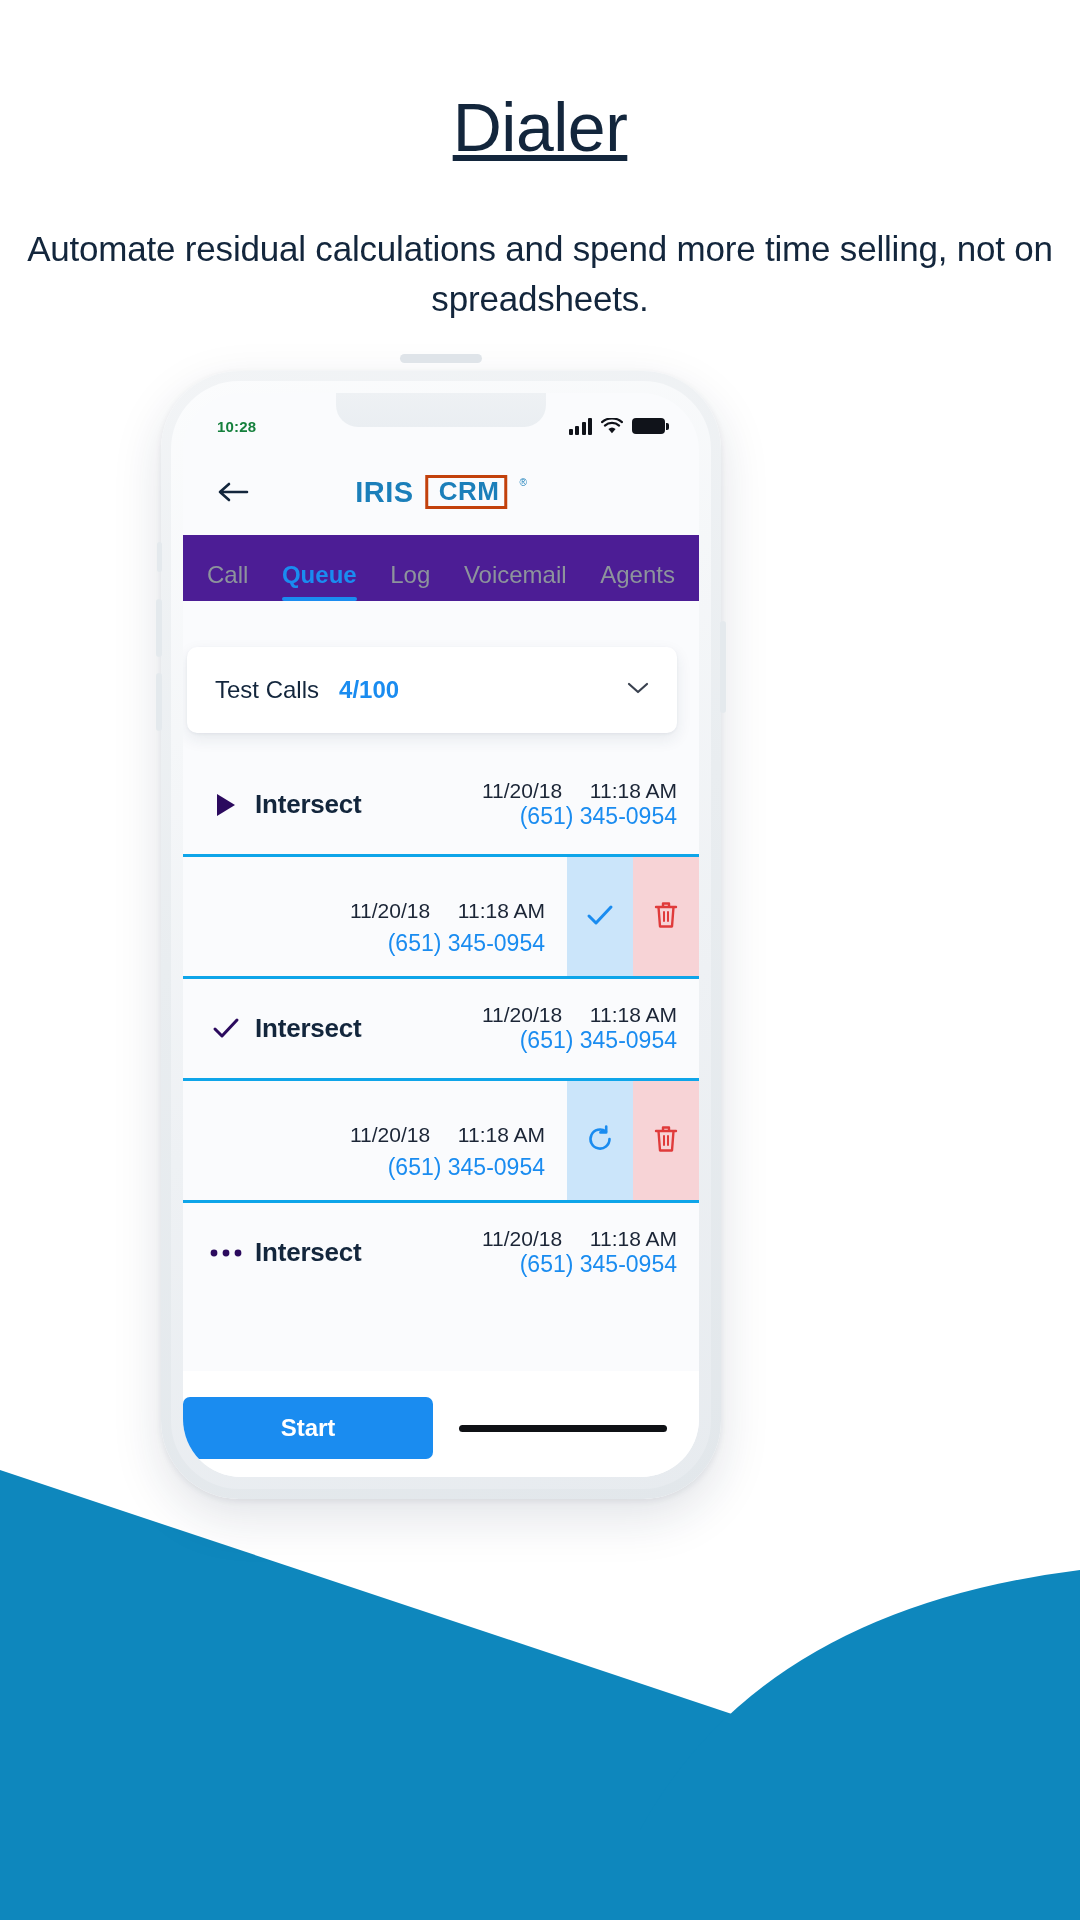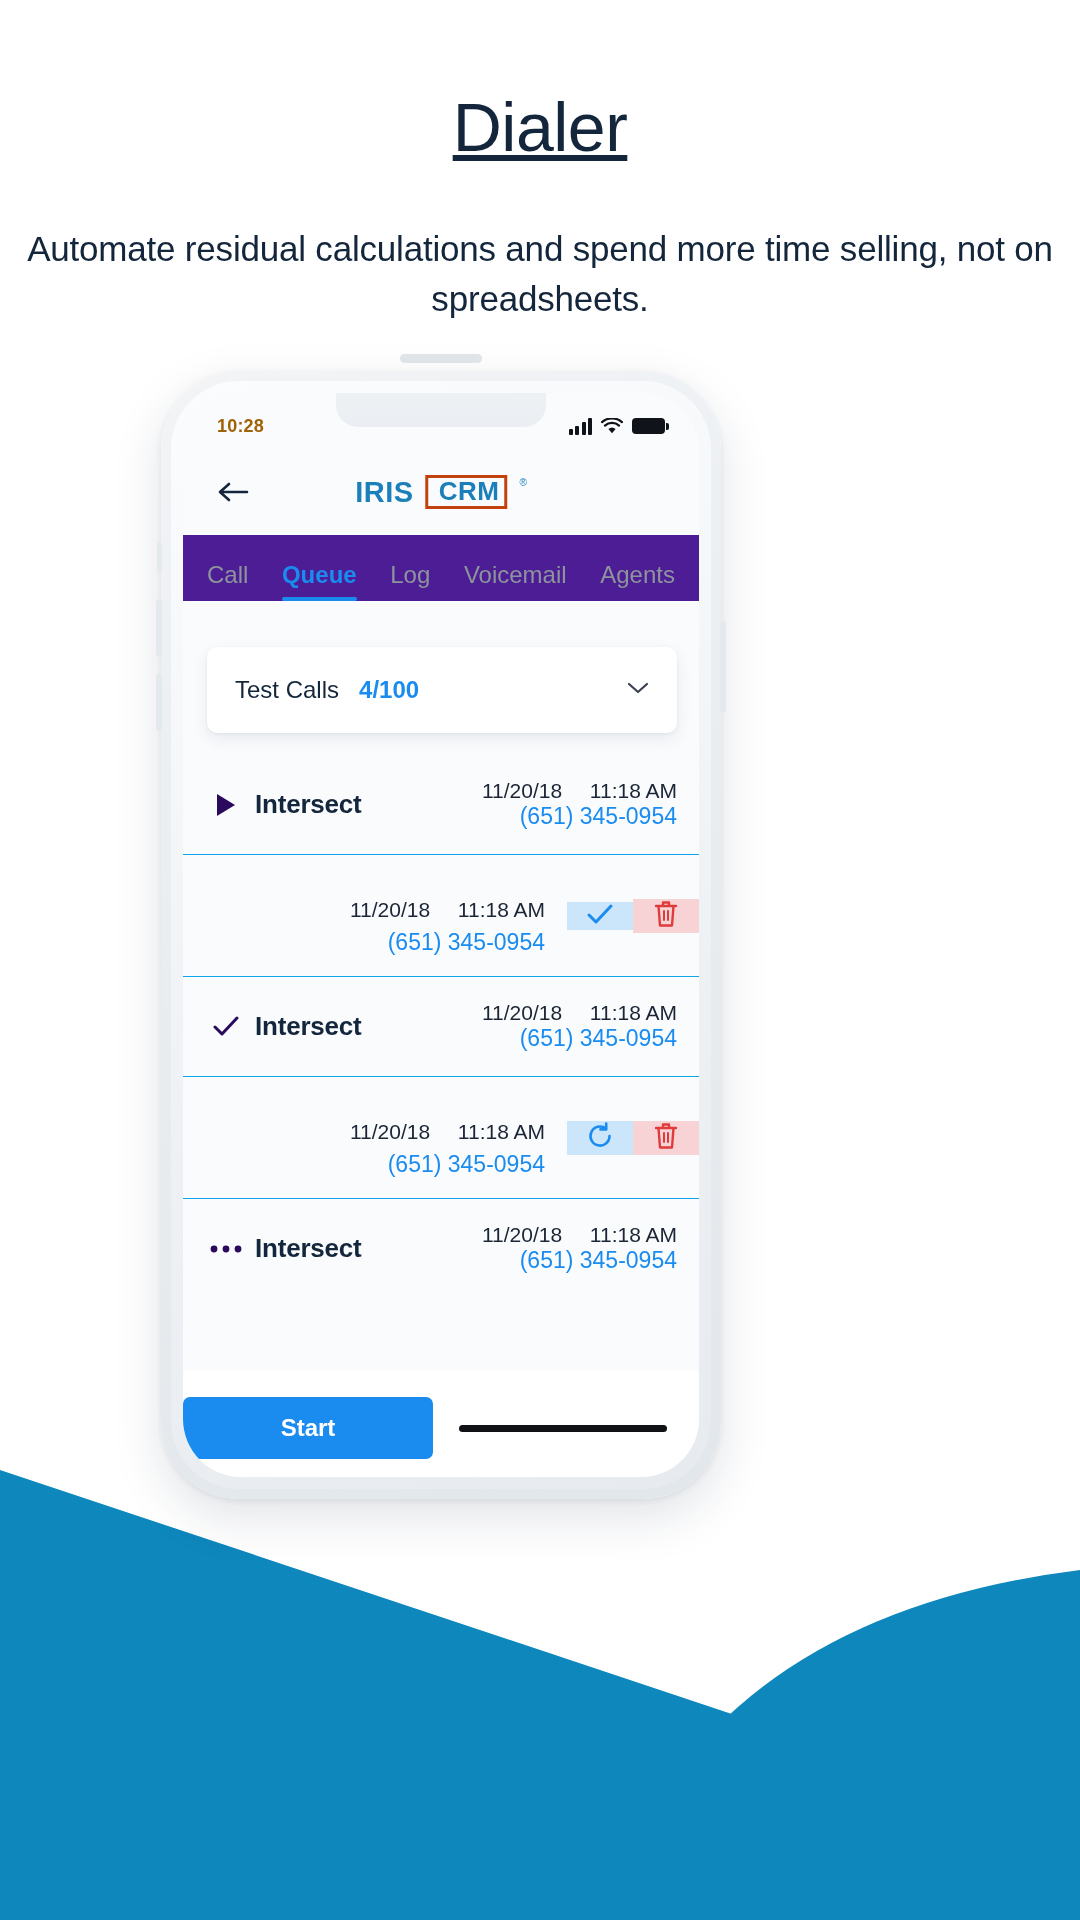--- a/index.html
+++ b/index.html
@@ -125,23 +125,23 @@
   .statusbar {
     position: relative;
     height: 56px;
     display: flex;
     align-items: center;
     justify-content: space-between;
     padding: 10px 34px 0 34px;
     z-index: 8;
   }
   .status-time {
-    font-size: 18px;
+    font-size: 15px;
     font-weight: 700;
-    color: #a16207;
+    color: #15803d;
     letter-spacing: 0.2px;
   }
   .status-icons {
     display: flex;
     align-items: center;
     gap: 9px;
   }
   .sig-bars { display: flex; align-items: flex-end; gap: 2.5px; height: 17px; }
   .sig-bars i {
     display: block; width: 4px; background: #10131a; border-radius: 1px;
@@ -216,21 +216,21 @@
     content: "";
     position: absolute;
     left: 0; right: 0; bottom: 0;
     height: 4px;
     border-radius: 3px;
     background: #1a8cf0;
   }
 
   
   .select-card {
-    margin: 46px 22px 0 24px;
+    margin: 46px 22px 0 4px;
     height: 86px;
     background: #ffffff;
     border-radius: 10px;
     box-shadow: 0 6px 16px rgba(30,50,80,0.09), 0 1px 3px rgba(30,50,80,0.06);
     display: flex;
     align-items: center;
     padding: 0 28px;
   }
   .select-label {
     font-size: 24px; color: #13263c; font-weight: 400;
@@ -243,22 +243,21 @@
   
   .queue { margin-top: 22px; }
 
   .q-row {
     display: flex;
     align-items: center;
     padding: 24px 22px 24px 14px;
     background: #fafbfd;
   }
   .q-row + .q-row, .swipe-row + .q-row, .q-row + .swipe-row {
-    border-top: 1px solid #0ea5e9;
-    align-items: center;
+    border-top: 3px solid #0ea5e9;
   }
   .q-state {
     width: 58px;
     display: flex; align-items: center; justify-content: center;
     color: #2b0a5e;
     flex: 0 0 58px;
   }
   .q-name {
     font-size: 26px;
     font-weight: 700;

